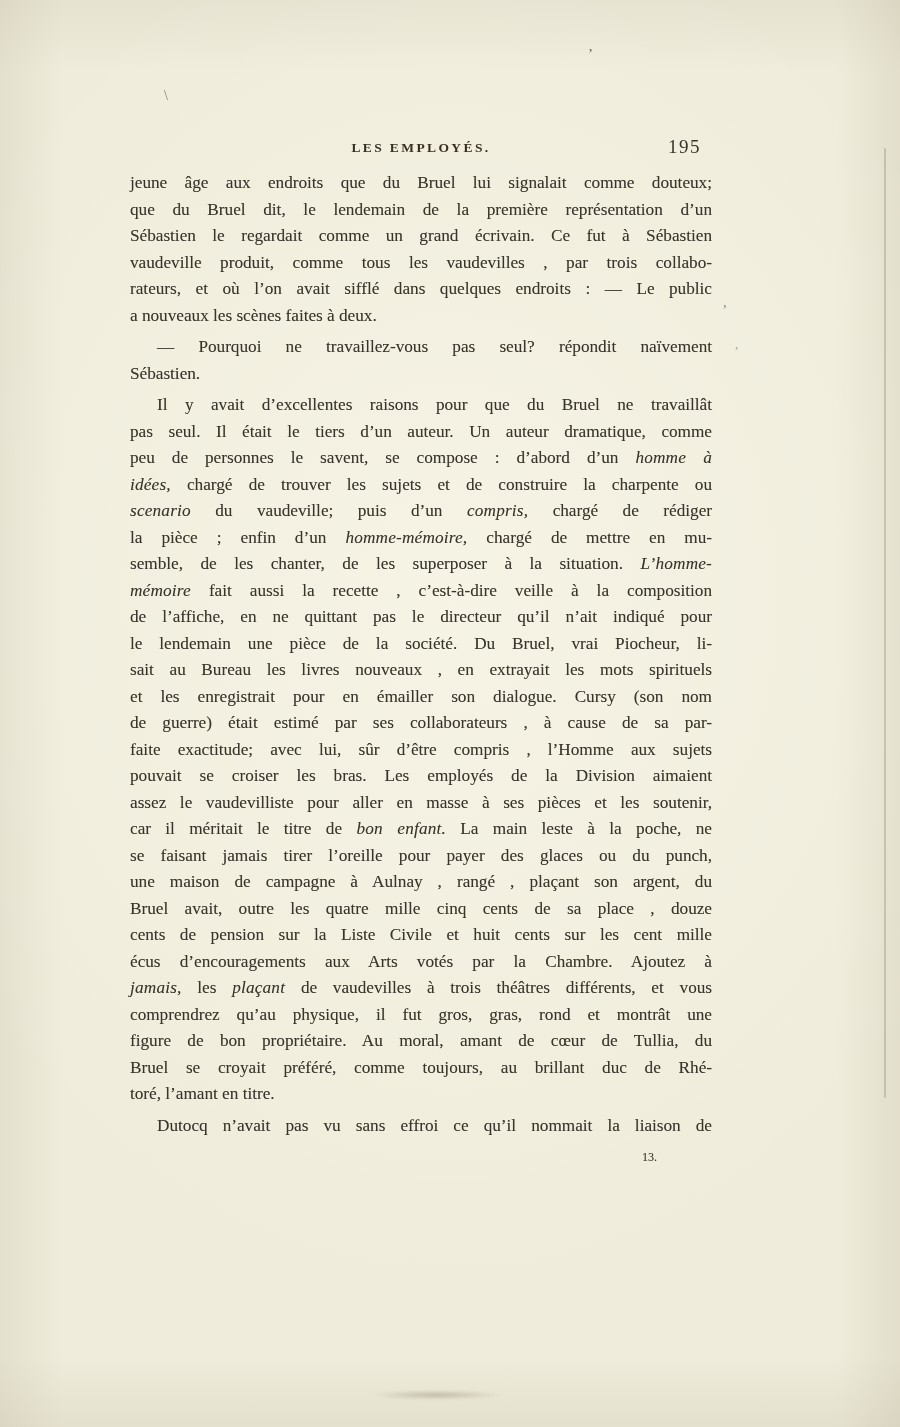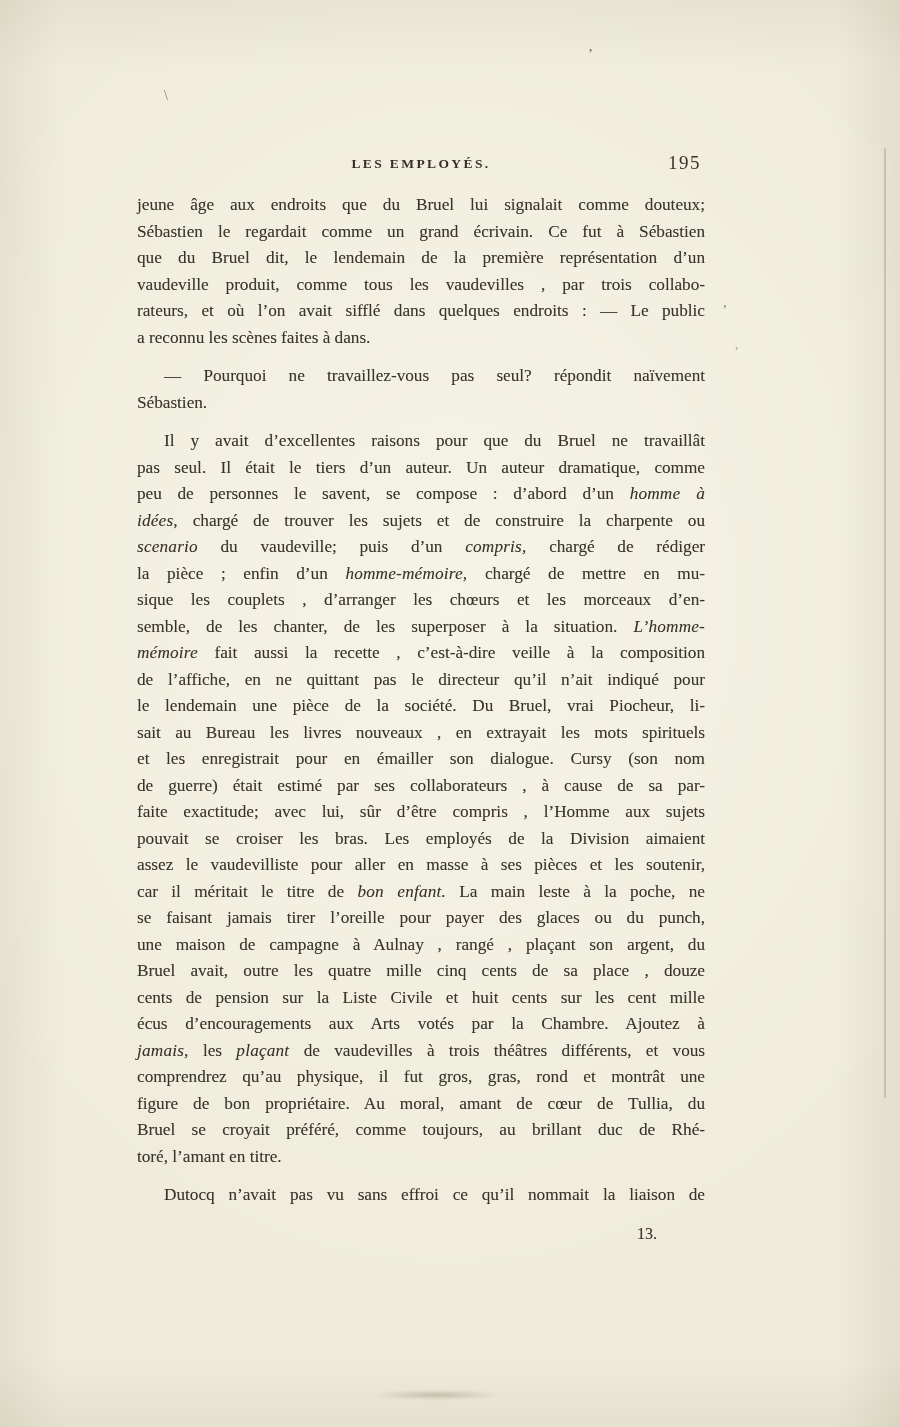--- a/index.html
+++ b/index.html
@@ -34,21 +34,21 @@
     filter: blur(1px);
   }
   .artifacts span {
     position: absolute;
     color: #4a4436;
     font-family: "Liberation Serif", "DejaVu Serif", serif;
   }
 
   .textblock {
     position: absolute;
-    left: 125px; top: 156px;
+    left: 125px; top: 140px;
     width: 592px;
   }
 
   .pagehead { position: relative; height: 24px; margin-bottom: 6px; }
   .running-title {
     position: absolute; left: 0; right: 0;
     text-align: center;
     font-size: 13.5px;
     font-weight: bold;
     letter-spacing: 2.4px;
@@ -57,36 +57,36 @@
   .page-number {
     position: absolute; right: 16px; top: -4px;
     font-size: 19px;
     letter-spacing: 1.5px;
   }
 
   .body-text {
     font-size: 17.2px;
     text-shadow: 0.2px 0.2px 0 rgba(57,52,42,0.30);
   }
-  .paragraph { margin: 12px; }
+  .paragraph { margin: 5px; }
   .line {
     line-height: 26.5px;
     height: 26.5px;
     text-align: justify;
     text-align-last: justify;
   }
   .line.indent { text-indent: 27px; }
   .line.short { text-align: left; text-align-last: auto; }
   .line em { letter-spacing: 0.2px; }
 
   .signature {
     margin-top: 3px;
     padding-right: 60px;
     text-align: right;
-    font-size: 16px;
+    font-size: 12px;
     line-height: 26px;
     text-shadow: 0.2px 0.2px 0 rgba(57,52,42,0.30);
   }
 </style>
 </head>
 <body>
 
 <div class="page">
   <div class="edge-shadow"></div>
   <div class="smudge"></div>
@@ -99,38 +99,37 @@
 
   <div class="textblock">
     <div class="pagehead">
       <span class="running-title">LES EMPLOYÉS.</span>
       <span class="page-number">195</span>
     </div>
 
     <div class="body-text">
         <div class="paragraph">
           <div class="line">jeune âge aux endroits que du Bruel lui signalait comme douteux;</div>
+          <div class="line">que du Bruel dit, le lendemain de la première représentation d’un</div>
           <div class="line">Sébastien le regardait comme un grand écrivain. Ce fut à Sébastien</div>
-          <div class="line">que du Bruel dit, le lendemain de la première représentation d’un</div>
           <div class="line">vaudeville produit, comme tous les vaudevilles , par trois collabo-</div>
           <div class="line">rateurs, et où l’on avait sifflé dans quelques endroits : — Le public</div>
-          <div class="line short">a reconnu les scènes faites à dans.</div>
+          <div class="line short">a nouveaux les scènes faites à deux.</div>
         </div>
         <div class="paragraph">
           <div class="line indent">— Pourquoi ne travaillez-vous pas seul? répondit naïvement</div>
           <div class="line short">Sébastien.</div>
         </div>
         <div class="paragraph">
           <div class="line indent">Il y avait d’excellentes raisons pour que du Bruel ne travaillât</div>
           <div class="line">pas seul. Il était le tiers d’un auteur. Un auteur dramatique, comme</div>
           <div class="line">peu de personnes le savent, se compose : d’abord d’un <em>homme à</em></div>
           <div class="line"><em>idées,</em> chargé de trouver les sujets et de construire la charpente ou</div>
           <div class="line"><em>scenario</em> du vaudeville; puis d’un <em>compris,</em> chargé de rédiger</div>
           <div class="line">la pièce ; enfin d’un <em>homme-mémoire,</em> chargé de mettre en mu-</div>
-          <div class="line">sique les couplets , d’arranger les chœurs et les morceaux d’en-</div>
           <div class="line">semble, de les chanter, de les superposer à la situation. <em>L’homme-</em></div>
           <div class="line"><em>mémoire</em> fait aussi la recette , c’est-à-dire veille à la composition</div>
           <div class="line">de l’affiche, en ne quittant pas le directeur qu’il n’ait indiqué pour</div>
           <div class="line">le lendemain une pièce de la société. Du Bruel, vrai Piocheur, li-</div>
           <div class="line">sait au Bureau les livres nouveaux , en extrayait les mots spirituels</div>
           <div class="line">et les enregistrait pour en émailler son dialogue. Cursy (son nom</div>
           <div class="line">de guerre) était estimé par ses collaborateurs , à cause de sa par-</div>
           <div class="line">faite exactitude; avec lui, sûr d’être compris , l’Homme aux sujets</div>
           <div class="line">pouvait se croiser les bras. Les employés de la Division aimaient</div>
           <div class="line">assez le vaudevilliste pour aller en masse à ses pièces et les soutenir,</div>

